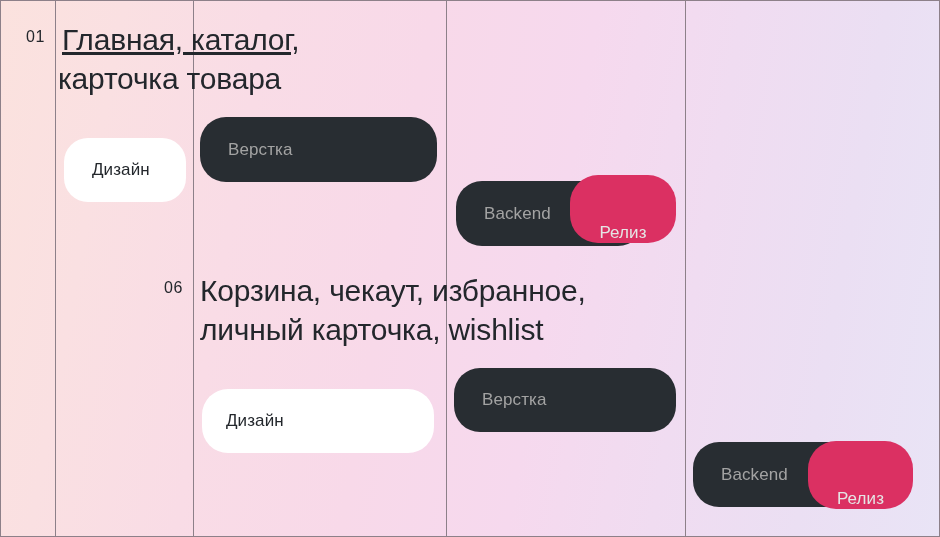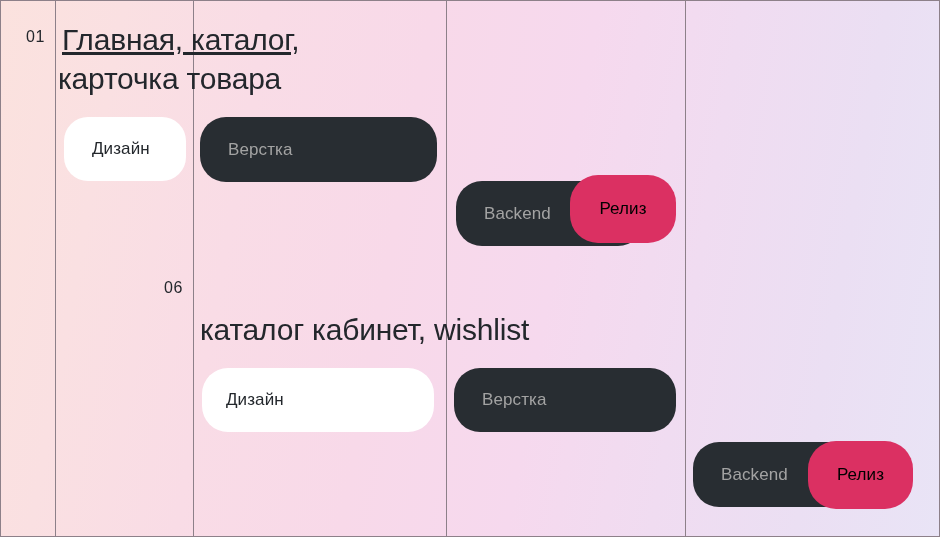--- a/index.html
+++ b/index.html
@@ -81,24 +81,26 @@
     font-family: "Liberation Sans", sans-serif;
     padding-left: 28px;
   }
   .pill.dark {
     background: #282D32;
     color: #a3a3a3;
   }
   .pill.light {
     background: #FFFFFF;
     color: #23272c;
+    margin-top: 21px;
   }
   .pill.accent {
     background: #DB3062;
-    color: #000000;
+    color: #e5e5e5;
+    align-items: flex-end;
   }
   .pill.center {
     justify-content: center;
     padding-left: 0;
   }
 </style>
 </head>
 <body>
 
 <div id="board">
@@ -124,21 +126,22 @@
   <div class="pill dark" style="left:456px; top:181px; width:188px; height:65px; border-radius:26px; z-index:1;">
     <span>Backend</span>
   </div>
 
   <div class="pill accent center" style="left:570px; top:175px; width:106px; height:68px; border-radius:28px; z-index:2;">
     <span>Релиз</span>
   </div>
 
   <div class="row-index" style="left:164px; top:279px;">06</div>
 
-  <div class="row-heading" style="left:200px; top:310px;">каталог кабинет, wishlist</div>
+  <div class="row-heading" style="left:200px; top:271px;">Корзина, чекаут, избранное,</div>
+  <div class="row-heading" style="left:200px; top:310px;">личный карточка, wishlist</div>
 
   <div class="pill light" style="left:202px; top:368px; width:232px; height:64px; border-radius:26px;">
     <span style="margin-left:-4px;">Дизайн</span>
   </div>
 
   <div class="pill dark" style="left:454px; top:368px; width:222px; height:64px; border-radius:26px;">
     <span>Верстка</span>
   </div>
 
   <div class="pill dark" style="left:693px; top:442px; width:187px; height:65px; border-radius:26px; z-index:1;">

